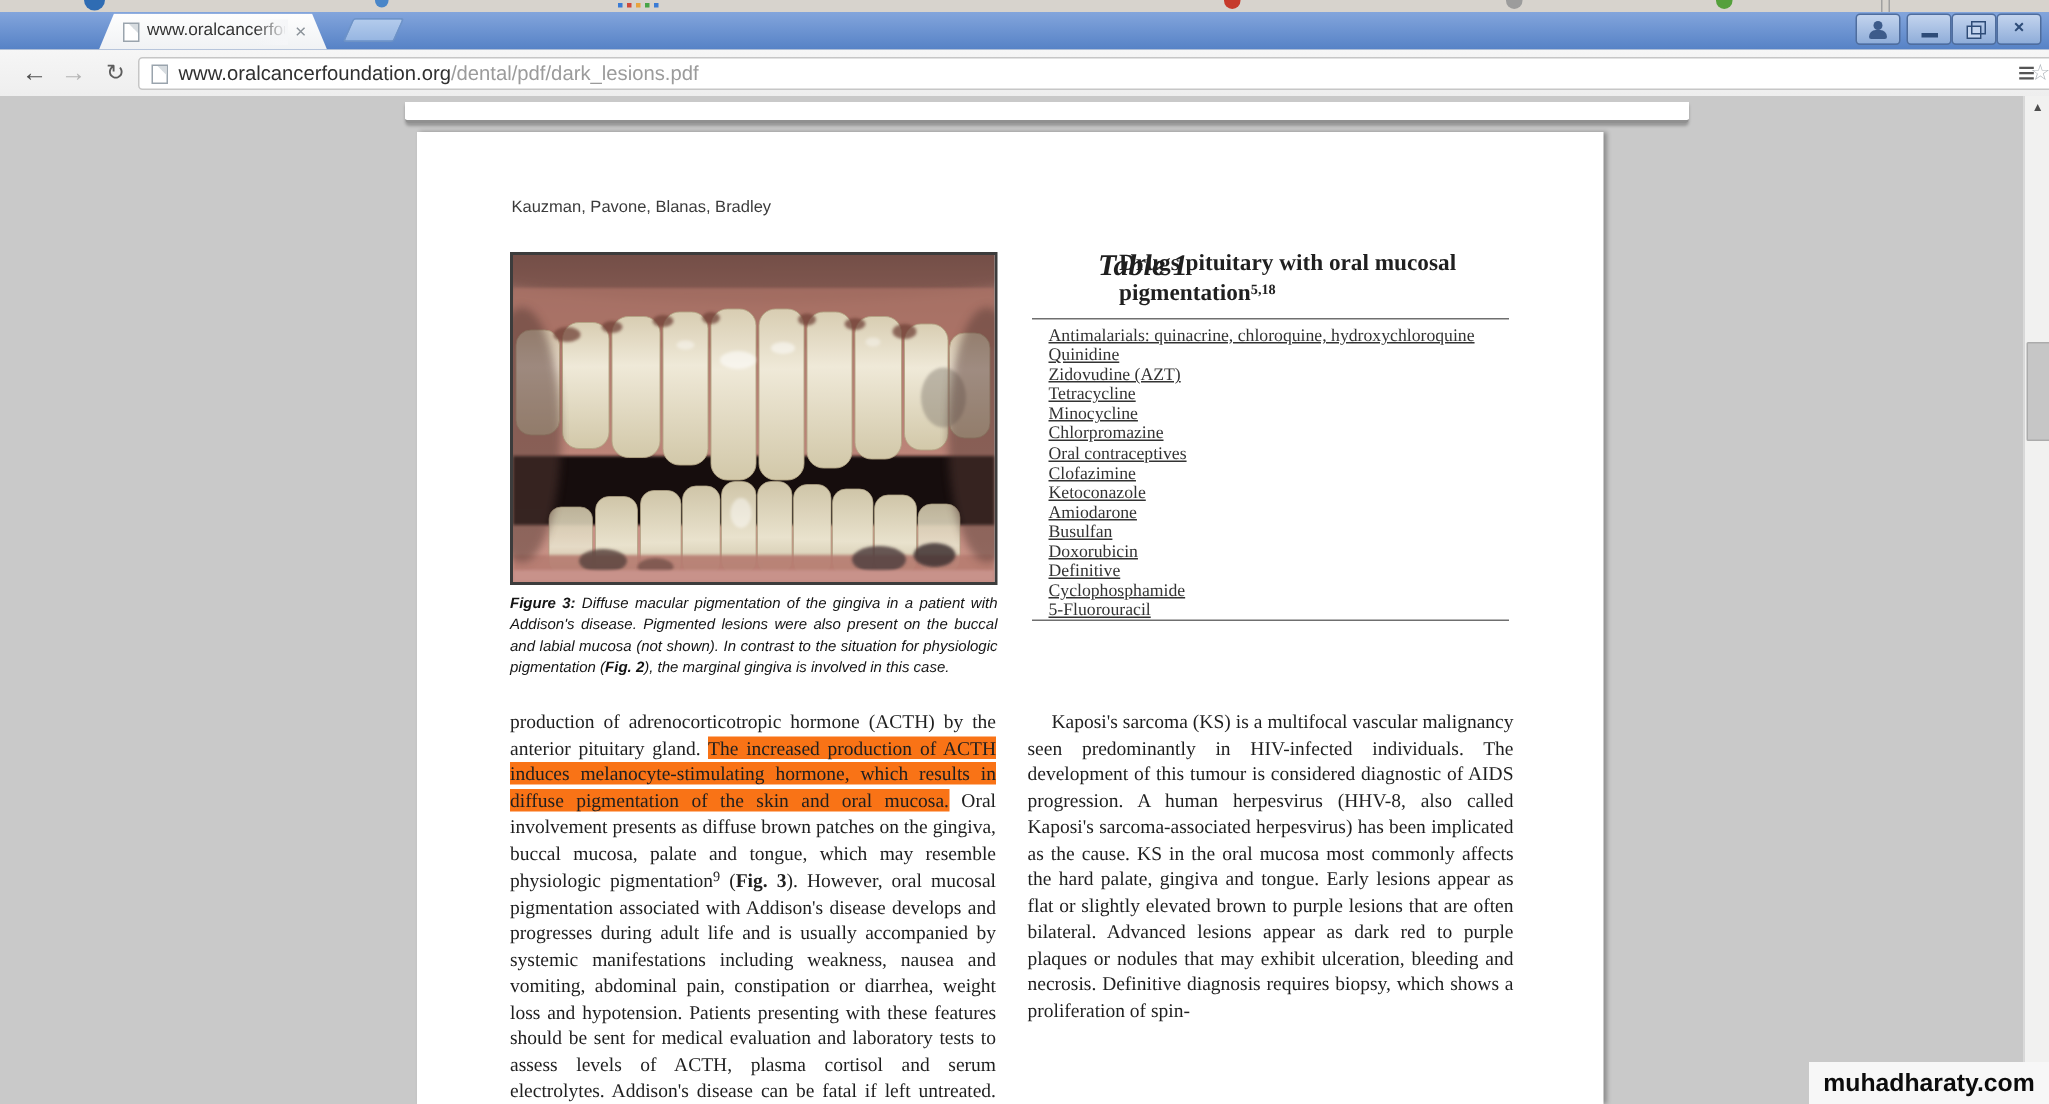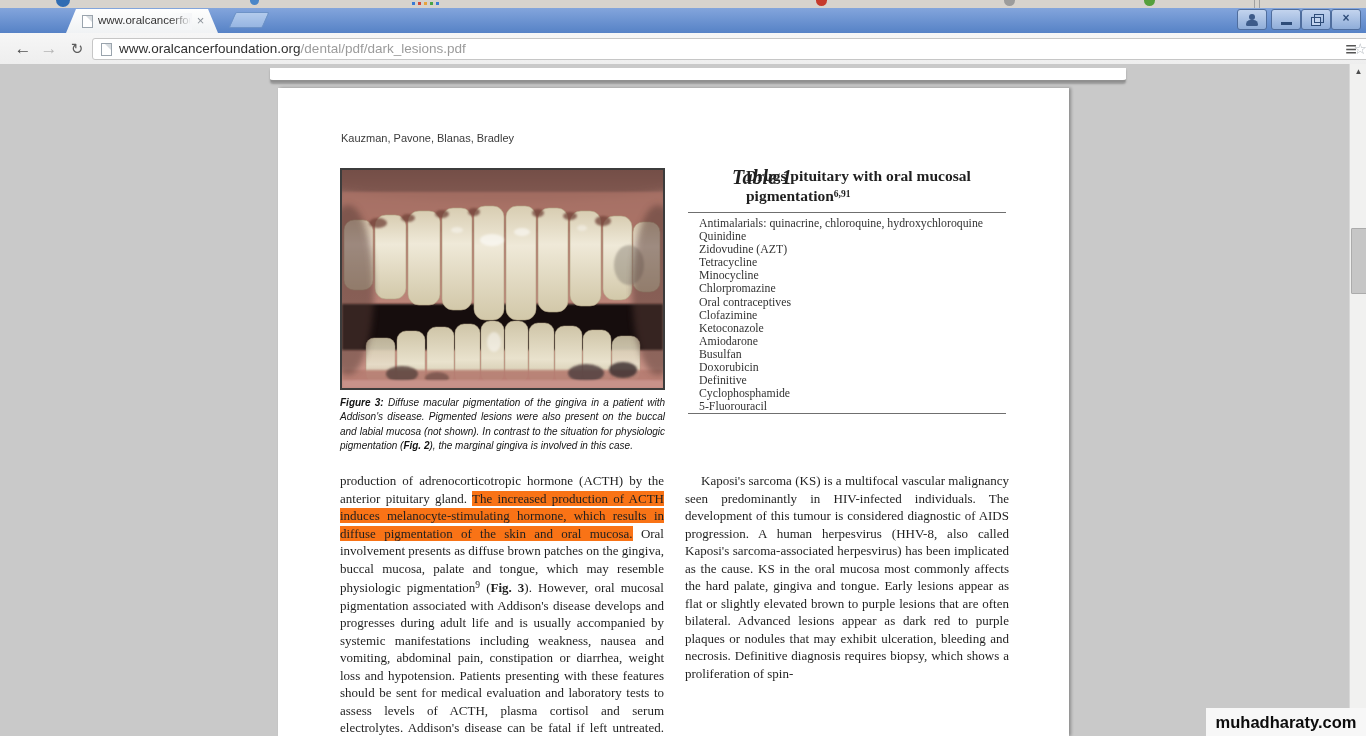--- a/index.html
+++ b/index.html
@@ -70,21 +70,21 @@
   #photo{position:absolute;left:62px;top:80px;width:321px;height:218px;border:2px solid #3c3c3c;}
   #figure-caption{position:absolute;left:62px;top:308px;width:325px;font-family:"Liberation Sans",sans-serif;
     font-style:italic;font-size:10px;line-height:14.4px;text-align:justify;color:#141414;}
   #figure-caption b{font-weight:bold;}
   #table-head{position:absolute;left:410px;top:78px;width:320px;}
   #table-label{position:absolute;left:0;top:0;font-style:italic;font-weight:bold;font-size:20px;margin-left:44px;}
   #table-title{margin-left:58px;width:252px;font-weight:bold;font-size:15.5px;line-height:19px;}
   #table-title sup,#left-col sup{font-size:9.5px;vertical-align:4px;}
   .rule{position:absolute;left:410px;width:318px;height:1px;background:#6f6f6f;}
   #rule-top{top:124px;} #rule-bottom{top:325px;}
-  #drug-list{position:absolute;left:421px;top:129px;width:300px;font-size:11.8px;line-height:13.1px;color:#333;}
+  #drug-list{position:absolute;left:421px;top:129px;width:300px;font-size:11.8px;line-height:13.1px;color:#333;text-decoration:underline;}
   .col{position:absolute;top:384px;width:324px;font-size:13px;line-height:17.5px;text-align:justify;}
   #left-col{left:62px;} #right-col{left:407px;}
   .hl{background:#f97316;}
   #ks-heading{font-weight:bold;font-style:italic;font-size:14.5px;margin:7px 0 3px 0;text-align:left;}
   #right-p2{text-indent:16px;}
   
   #watermark{left:1206px;top:708px;width:160px;height:28px;background:#f7f7f7;
     font-weight:bold;font-size:16.5px;line-height:28px;text-align:center;color:#0c0c0c;
     font-family:"Liberation Sans",sans-serif;}
 </style>
@@ -234,21 +234,21 @@
         </g>
       </svg>
     </div>
 
     <div id="figure-caption"><b><i>Figure 3:</i></b><span> Diffuse macular pigmentation of the gingiva in a patient with Addison's disease. Pigmented lesions were also present on the buccal and labial mucosa (not shown). In contrast to the situation for physiologic pigmentation (</span><b>Fig. 2</b><span>), the marginal gingiva is involved in this case.</span></div>
 
     <div id="table-head">
       <span id="table-label">Table 1</span>
       <div id="table-title">
         <span>Drugs pituitary with oral mucosal</span><br>
-        <span>pigmentation</span><sup>6,91</sup>
+        <span>pigmentation</span><sup>5,18</sup>
       </div>
     </div>
     <div class="rule" id="rule-top"></div>
     <div id="drug-list">
         <div>Antimalarials: quinacrine, chloroquine, hydroxychloroquine</div>
         <div>Quinidine</div>
         <div>Zidovudine (AZT)</div>
         <div>Tetracycline</div>
         <div>Minocycline</div>
         <div>Chlorpromazine</div>

